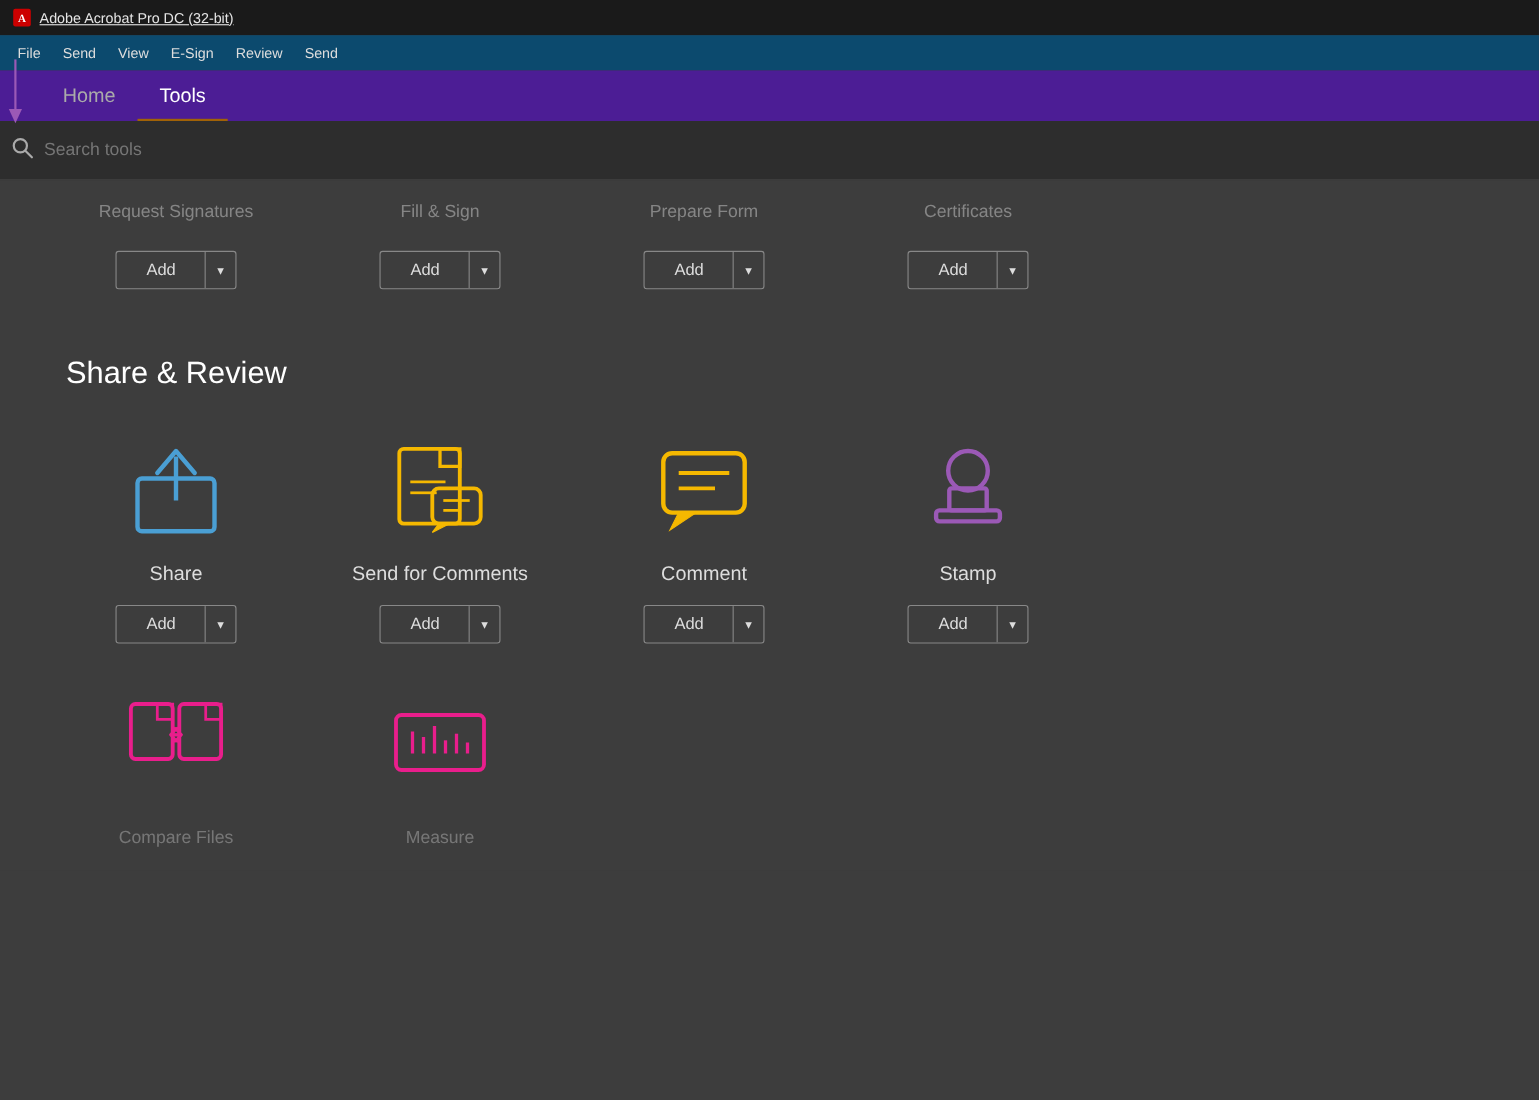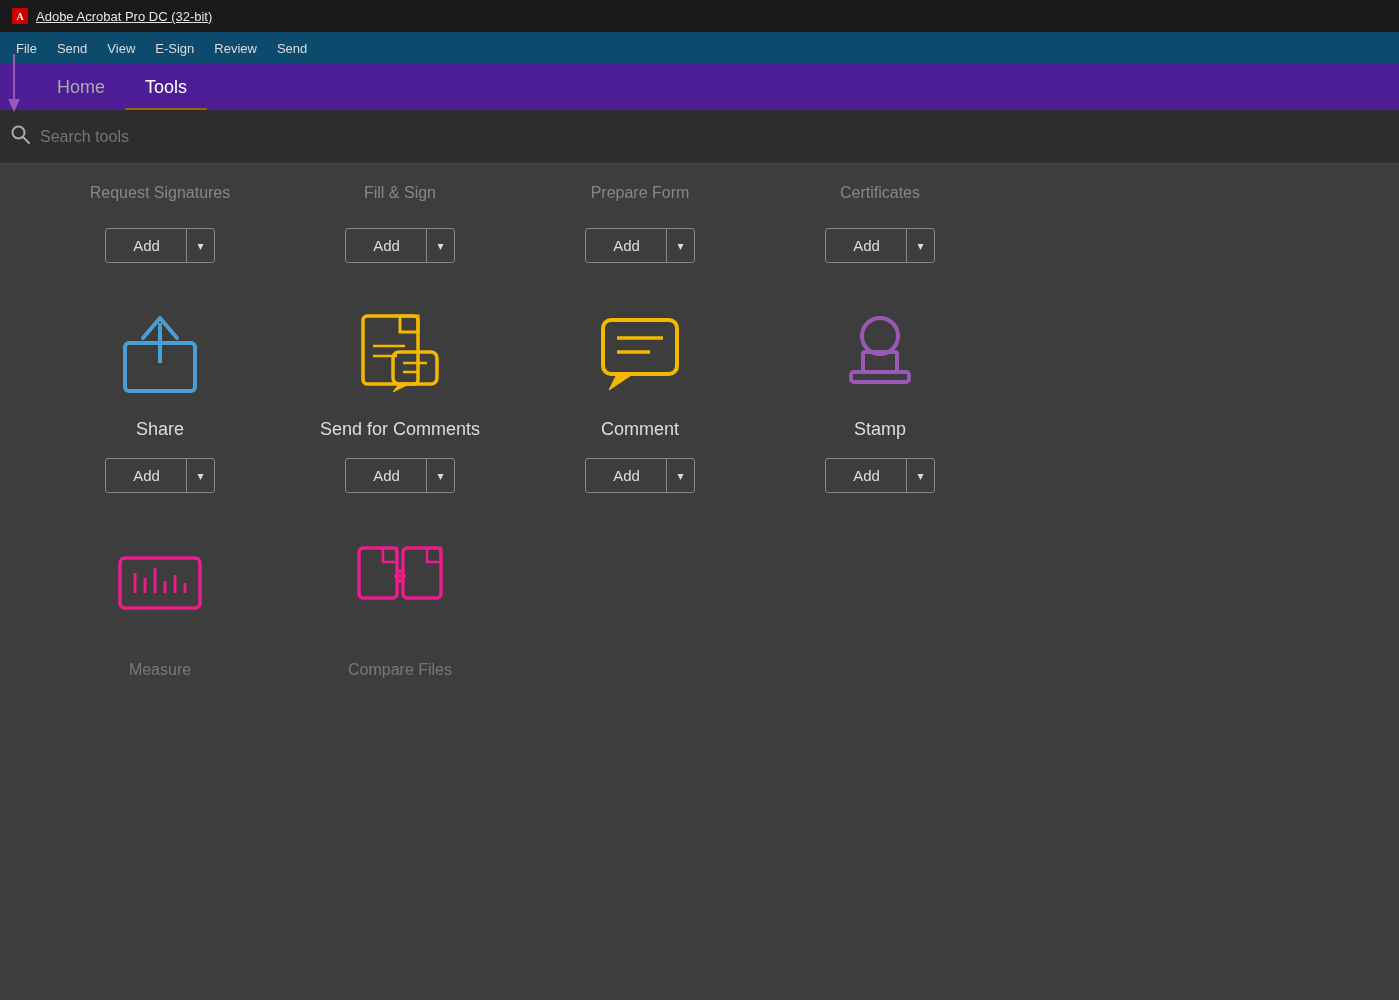--- a/index.html
+++ b/index.html
@@ -302,20 +302,21 @@
     <div class="tool-card">
       <div class="tool-label-partial">Certificates</div>
       <div class="add-btn-container">
         <button class="add-btn-main">Add</button>
         <button class="add-btn-dropdown">▾</button>
       </div>
     </div>
   </div>
 
   <div>
+    <div class="section-title">Share &amp; Review</div>
 
     <div class="tool-grid">
 
       <div class="tool-card-full">
         <div class="tool-icon-area">
           <svg width="90" height="90" viewBox="0 0 90 90">
 
             <rect x="10" y="35" width="70" height="48" rx="4" fill="none" stroke="#4a9fd4" stroke-width="4"></rect>
 
             <line x1="45" y1="55" x2="45" y2="15" stroke="#4a9fd4" stroke-width="4"></line>
@@ -386,52 +387,52 @@
         <div class="tool-name">Stamp</div>
         <div class="add-btn-container">
           <button class="add-btn-main">Add</button>
           <button class="add-btn-dropdown">▾</button>
         </div>
       </div>
 
     </div>
 
     <div class="bottom-row">
+
+      <div class="tool-card-partial">
+        <div class="tool-icon-area">
+          <svg width="90" height="90" viewBox="0 0 90 90">
+
+            <rect x="4" y="10" width="38" height="50" rx="4" fill="none" stroke="#e91e8c" stroke-width="3.5"></rect>
+            <polyline points="28,10 42,10 42,24 28,24 28,10" fill="none" stroke="#e91e8c" stroke-width="2.5"></polyline>
+            <rect x="48" y="10" width="38" height="50" rx="4" fill="none" stroke="#e91e8c" stroke-width="3.5"></rect>
+            <polyline points="72,10 86,10 86,24 72,24 72,10" fill="none" stroke="#e91e8c" stroke-width="2.5"></polyline>
+
+            <line x1="42" y1="38" x2="48" y2="38" stroke="#e91e8c" stroke-width="3"></line>
+            <polyline points="44,32 50,38 44,44" fill="none" stroke="#e91e8c" stroke-width="2.5" stroke-linecap="round" stroke-linejoin="round"></polyline>
+            <polyline points="46,32 40,38 46,44" fill="none" stroke="#e91e8c" stroke-width="2.5" stroke-linecap="round" stroke-linejoin="round"></polyline>
+          </svg>
+        </div>
+        <div class="partial-label">Compare Files</div>
+      </div>
 
       <div class="tool-card-partial">
         <div class="tool-icon-area">
           <svg width="90" height="70" viewBox="0 0 90 70">
 
             <rect x="5" y="10" width="80" height="50" rx="5" fill="none" stroke="#e91e8c" stroke-width="3.5"></rect>
 
             <line x1="20" y1="25" x2="20" y2="45" stroke="#e91e8c" stroke-width="3"></line>
             <line x1="30" y1="30" x2="30" y2="45" stroke="#e91e8c" stroke-width="3"></line>
             <line x1="40" y1="20" x2="40" y2="45" stroke="#e91e8c" stroke-width="3"></line>
             <line x1="50" y1="33" x2="50" y2="45" stroke="#e91e8c" stroke-width="3"></line>
             <line x1="60" y1="27" x2="60" y2="45" stroke="#e91e8c" stroke-width="3"></line>
             <line x1="70" y1="35" x2="70" y2="45" stroke="#e91e8c" stroke-width="3"></line>
           </svg>
         </div>
         <div class="partial-label">Measure</div>
       </div>
 
-      <div class="tool-card-partial">
-        <div class="tool-icon-area">
-          <svg width="90" height="90" viewBox="0 0 90 90">
-
-            <rect x="4" y="10" width="38" height="50" rx="4" fill="none" stroke="#e91e8c" stroke-width="3.5"></rect>
-            <polyline points="28,10 42,10 42,24 28,24 28,10" fill="none" stroke="#e91e8c" stroke-width="2.5"></polyline>
-            <rect x="48" y="10" width="38" height="50" rx="4" fill="none" stroke="#e91e8c" stroke-width="3.5"></rect>
-            <polyline points="72,10 86,10 86,24 72,24 72,10" fill="none" stroke="#e91e8c" stroke-width="2.5"></polyline>
-
-            <line x1="42" y1="38" x2="48" y2="38" stroke="#e91e8c" stroke-width="3"></line>
-            <polyline points="44,32 50,38 44,44" fill="none" stroke="#e91e8c" stroke-width="2.5" stroke-linecap="round" stroke-linejoin="round"></polyline>
-            <polyline points="46,32 40,38 46,44" fill="none" stroke="#e91e8c" stroke-width="2.5" stroke-linecap="round" stroke-linejoin="round"></polyline>
-          </svg>
-        </div>
-        <div class="partial-label">Compare Files</div>
-      </div>
-
     </div>
 
   </div>
 
 </div>
 
 </body></html>

